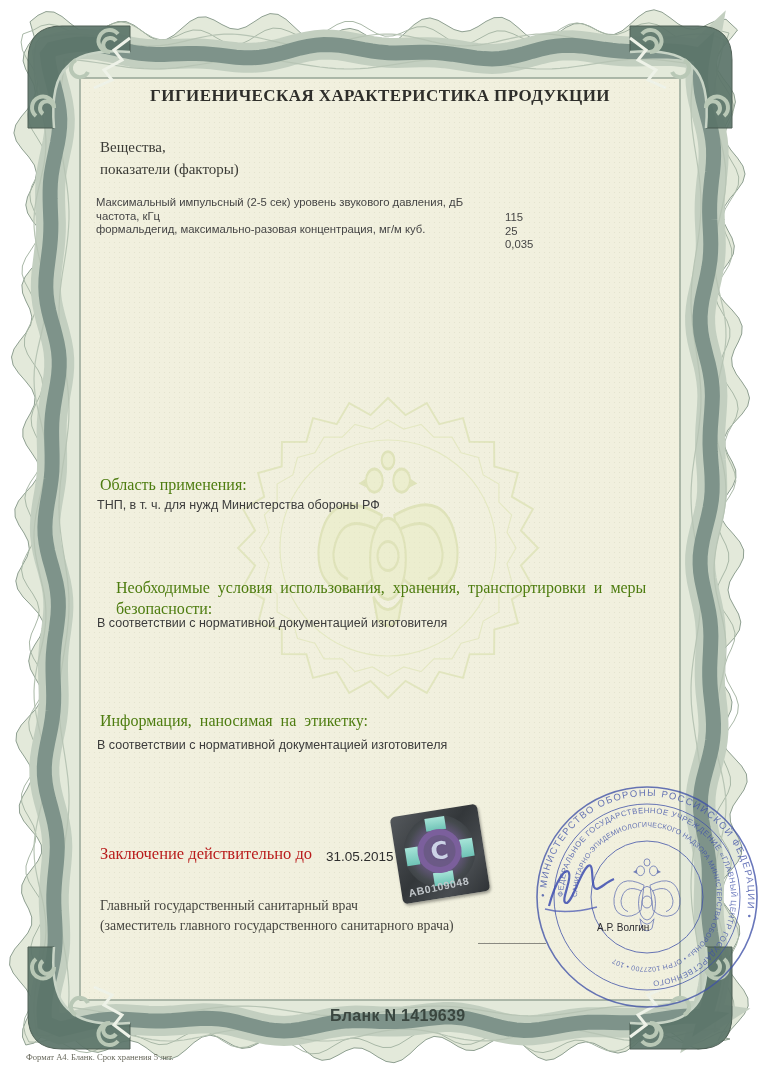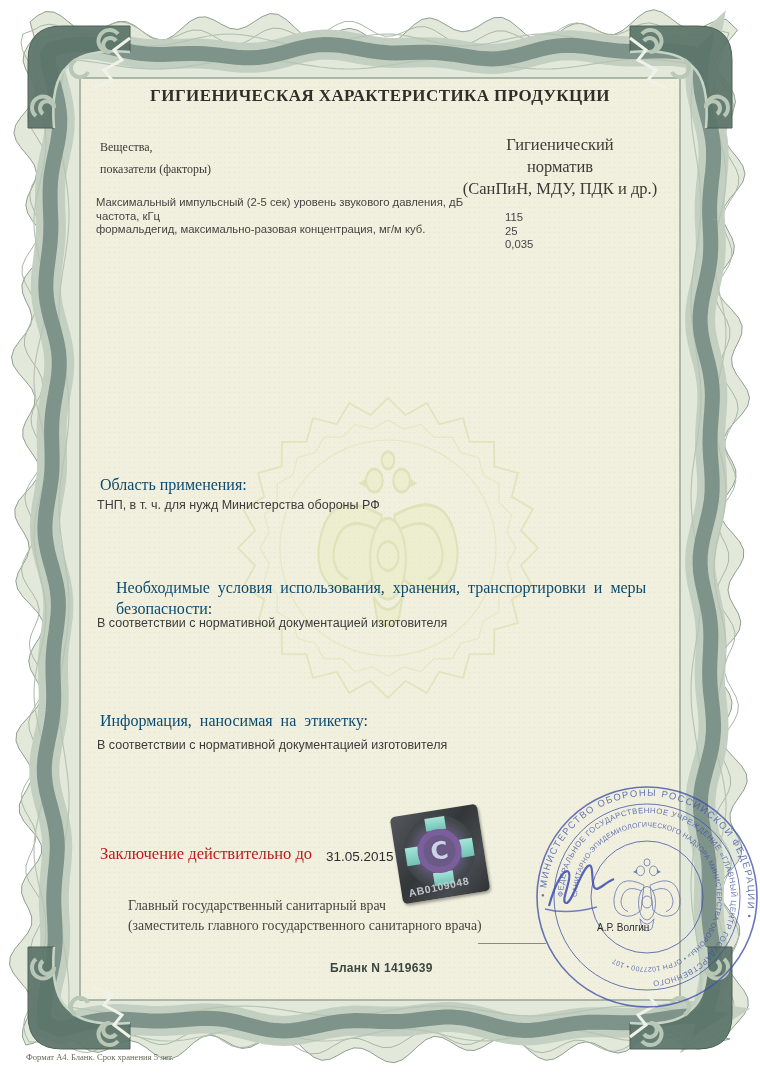--- a/index.html
+++ b/index.html
@@ -15,38 +15,38 @@
   .hatch{position:absolute;pointer-events:none;opacity:.45;
     background-image:repeating-linear-gradient(45deg,rgba(255,255,255,.5) 0 .8px,rgba(255,255,255,0) .8px 2.8px),
                      repeating-linear-gradient(-45deg,rgba(255,255,255,.5) 0 .8px,rgba(255,255,255,0) .8px 2.8px);}
   .hatch-top{left:14px;right:14px;top:12px;height:64px;}
   .hatch-bottom{left:14px;right:14px;top:1002px;height:52px;}
   .hatch-left{left:14px;top:76px;width:64px;height:926px;}
   .hatch-right{right:14px;top:76px;width:64px;height:926px;}
 
   .title{left:80px;right:80px;top:86px;text-align:center;font-size:17px;font-weight:bold;
          letter-spacing:.4px;color:#2e2e2a;}
-  .hdr-left{left:100px;top:136px;font-size:12px;line-height:22px;color:#3b3b36;}
+  .hdr-left{left:100px;top:136px;font-size:15px;line-height:22px;color:#3b3b36;}
   .hdr-right{left:445px;width:230px;top:134px;text-align:center;font-size:16.5px;line-height:22px;color:#3b3b36;}
   .tbl{left:96px;top:196px;width:560px;font-size:11.3px;line-height:13.6px;color:#454545;}
   .tbl .row{position:relative;}
   .tbl .val{position:absolute;left:409px;top:15px;}
 
-  .sec-head{font-size:16px;color:#0c4a6e;}
+  .sec-head{font-size:16px;color:#4d7c0f;}
   .sec-body{font-family:"Liberation Sans",sans-serif;font-size:12.5px;color:#3b3b3b;}
   .wide-words{word-spacing:4px;}
 
   .validity-label{left:100px;top:844px;font-size:16.5px;color:#b91c1c;}
   .validity-date{left:326px;top:849px;font-size:13.5px;color:#2e2e2e;}
 
-  .doctor{left:100px;top:896px;font-size:13.8px;line-height:20px;color:#45453f;margin-left:28px;}
+  .doctor{left:100px;top:896px;font-size:13.8px;line-height:20px;color:#45453f;}
   .sig-line{left:478px;top:943px;width:68px;height:0;border-top:1px solid #8a8a82;}
   .sig-name{left:597px;top:922px;font-size:10px;color:#2d2d31;z-index:8;}
 
-  .blank-num{left:330px;top:961px;font-family:"Liberation Sans",sans-serif;font-size:12px;
+  .blank-num{left:330px;top:1007px;font-family:"Liberation Sans",sans-serif;font-size:16px;
              font-weight:bold;color:#3a463f;letter-spacing:.3px;z-index:4;}
   .footer-note{left:26px;top:1052px;font-size:8.6px;color:#68685c;}
 
   
   .holo{position:absolute;left:396px;top:810px;width:88px;height:88px;z-index:6;
         transform:rotate(-9deg);border-radius:5px;
         background:linear-gradient(135deg,#54585c 0%,#33373a 45%,#484c50 75%,#2f3336 100%);
         box-shadow:1px 2px 3px rgba(0,0,0,.35);}
   .holo-circle{position:absolute;left:8px;top:5px;width:72px;height:72px;border-radius:50%;
         background:radial-gradient(circle at 50% 50%, #6b5a86 0 34%, #454a4e 62%, #2c2f32 100%);}
@@ -142,25 +142,20 @@
   <div class="hatch hatch-left"></div>
   <div class="hatch hatch-right"></div>
 
   <div class="content-layer">
 
     <div class="abs title">ГИГИЕНИЧЕСКАЯ ХАРАКТЕРИСТИКА ПРОДУКЦИИ</div>
 
     <div class="abs hdr-left">
       <div>Вещества,</div>
       <div>показатели (факторы)</div>
-    </div>
-    <div class="abs hdr-right">
-      <div>Гигиенический</div>
-      <div>норматив</div>
-      <div>(СанПиН, МДУ, ПДК и др.)</div>
     </div>
 
     <div class="abs tbl sans">
       <div class="row">
         <span>Максимальный импульсный (2-5 сек) уровень звукового давления, дБ</span>
         <span class="val">115</span>
       </div>
       <div class="row">
         <span>частота, кГц</span>
         <span class="val">25</span>

